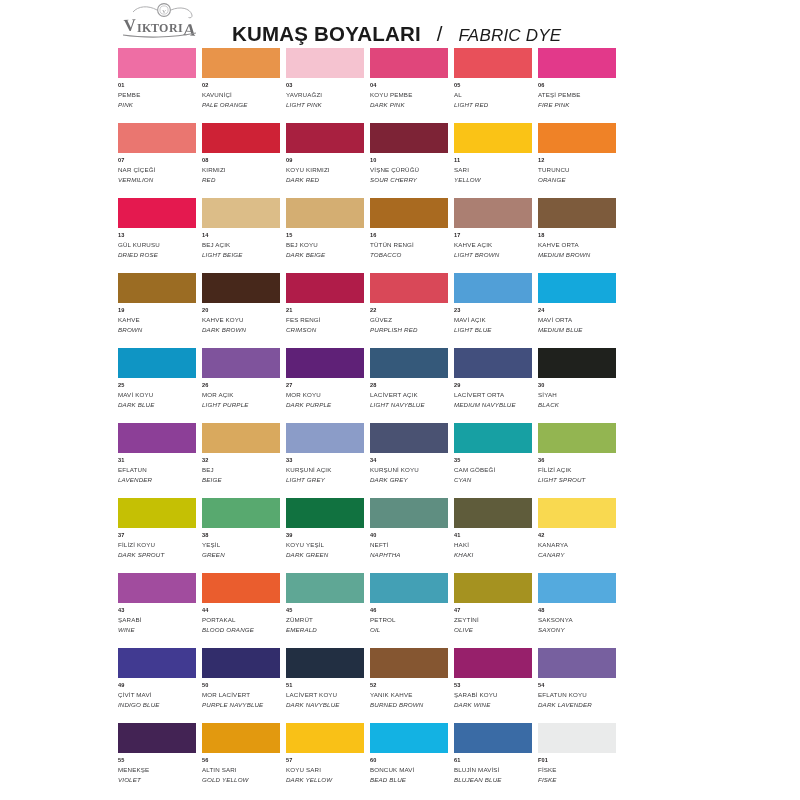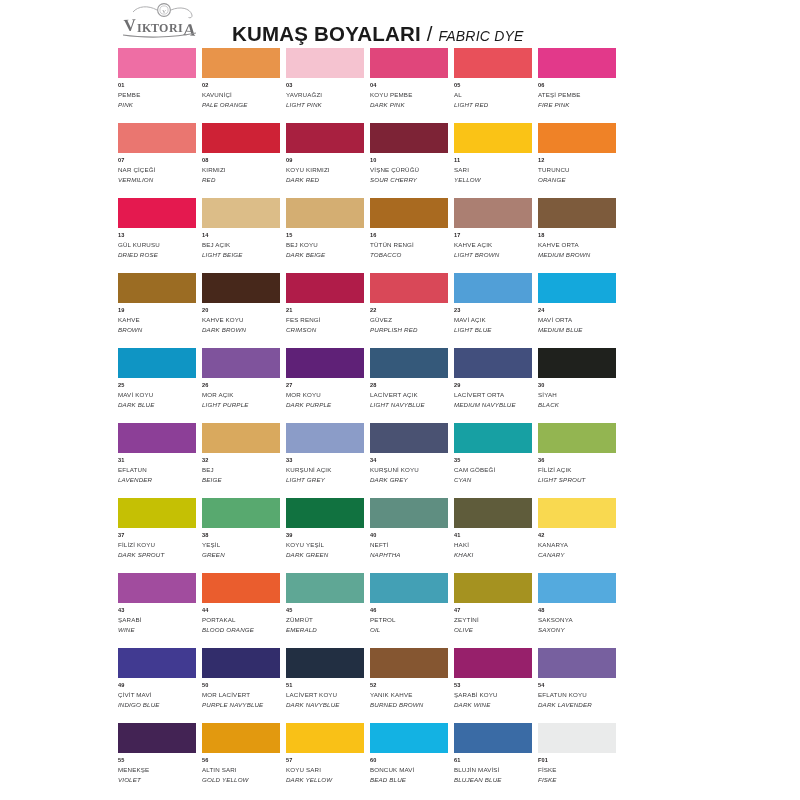--- a/index.html
+++ b/index.html
@@ -32,37 +32,37 @@
   #logo {
     width: 96px;
     height: 40px;
     flex: 0 0 auto;
     position: relative;
   }
   #logo svg { display: block; }
   #title-wrap {
     display: flex;
     align-items: baseline;
-    gap: 6px;
+    gap: 16px;
     white-space: nowrap;
     margin-top: 24px;
   }
   .title-tr {
     font-size: 20.5px;
     font-weight: bold;
     letter-spacing: 0.2px;
     color: #1a1a1a;
   }
   .title-sep {
     font-size: 20.5px;
     font-weight: 400;
     color: #1a1a1a;
   }
   .title-en {
-    font-size: 14px;
+    font-size: 17px;
     font-weight: 400;
     font-style: italic;
     letter-spacing: 0.2px;
     color: #1a1a1a;
     text-align: right;
   }
 
   
   #grid {
     position: absolute;

